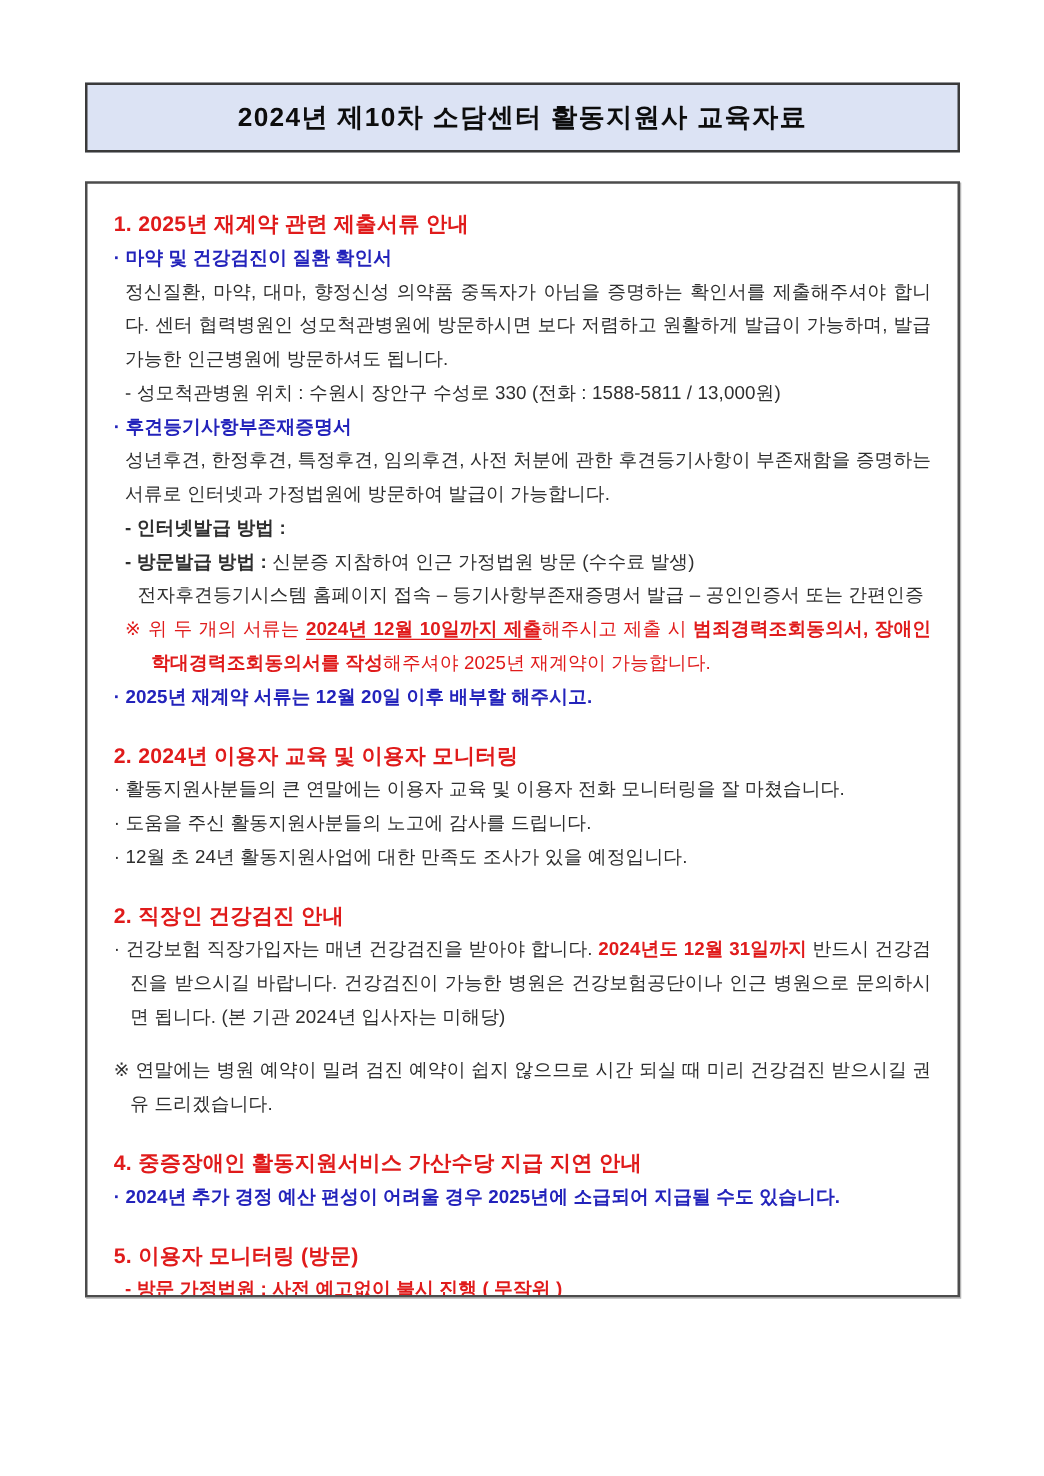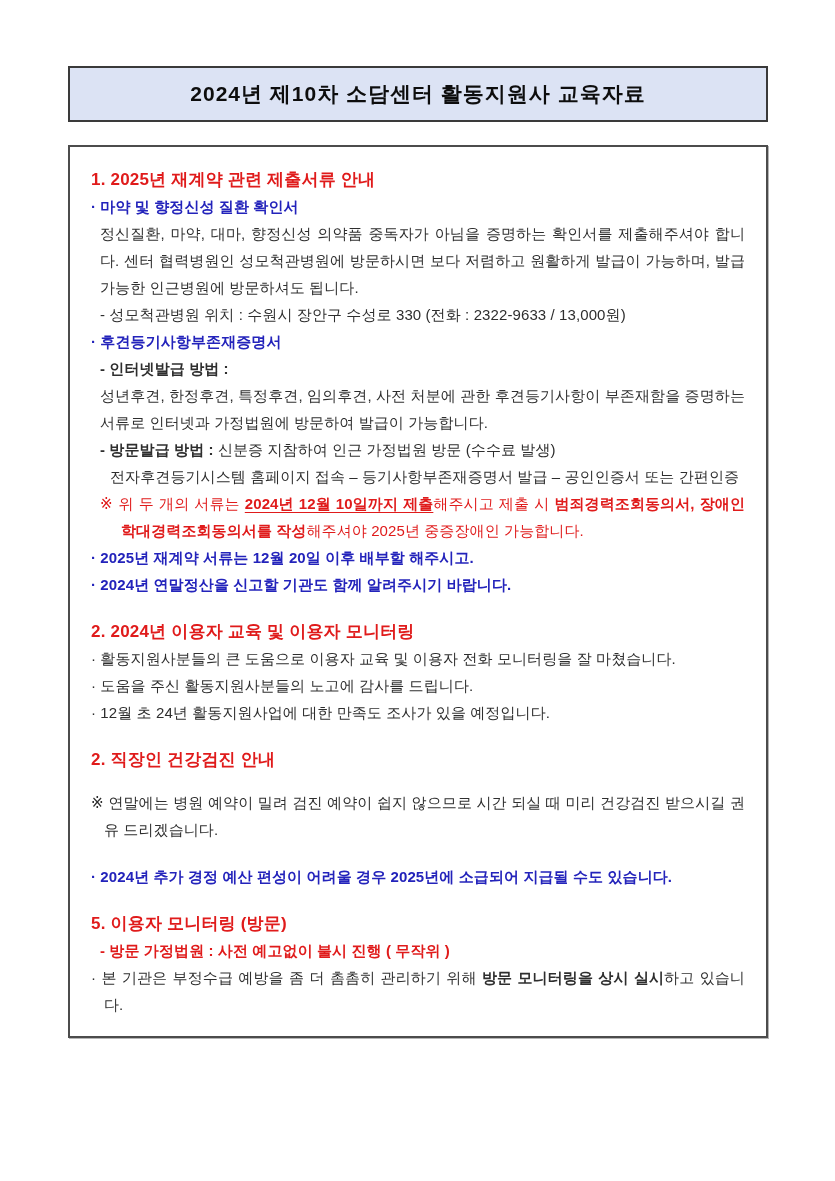--- a/index.html
+++ b/index.html
@@ -50,43 +50,44 @@
 </head>
 <body>
 
 <div class="title-box">
   <span>2024년 제10차 소담센터 활동지원사 교육자료</span>
 </div>
 
 <div class="content-box" id="doc-body">
     <div class="section">
       <div class="s-heading">1. 2025년 재계약 관련 제출서류 안내</div>
-      <div class="line" style="padding-left: 0px; text-indent: 0px;"><span class="c-blue bold">· 마약 및 향정신성 질환 확인서</span></div>
+      <div class="line" style="padding-left: 0px; text-indent: 0px;"><span class="c-blue bold">· 마약 및 건강검진이 질환 확인서</span></div>
       <div class="line" style="padding-left: 9px; text-indent: 0px;"><span class="">정신질환, 마약, 대마, 향정신성 의약품 중독자가 아님을 증명하는 확인서를 제출해주셔야 합니다. 센터 협력병원인 성모척관병원에 방문하시면 보다 저렴하고 원활하게 발급이 가능하며, 발급 가능한 인근병원에 방문하셔도 됩니다.</span></div>
-      <div class="line" style="padding-left: 9px; text-indent: 0px;"><span class="">- 성모척관병원 위치 : 수원시 장안구 수성로 330 (전화 : 2322-9633 / 13,000원)</span></div>
+      <div class="line" style="padding-left: 9px; text-indent: 0px;"><span class="">- 성모척관병원 위치 : 수원시 장안구 수성로 330 (전화 : 1588-5811 / 13,000원)</span></div>
       <div class="line" style="padding-left: 0px; text-indent: 0px;"><span class="c-blue bold">· 후견등기사항부존재증명서</span></div>
+      <div class="line" style="padding-left: 9px; text-indent: 0px;"><span class="">성년후견, 한정후견, 특정후견, 임의후견, 사전 처분에 관한 후견등기사항이 부존재함을 증명하는 서류로 인터넷과 가정법원에 방문하여 발급이 가능합니다.</span></div>
       <div class="line" style="padding-left: 9px; text-indent: 0px;"><span class="bold">- 인터넷발급 방법 :</span></div>
-      <div class="line" style="padding-left: 9px; text-indent: 0px;"><span class="">성년후견, 한정후견, 특정후견, 임의후견, 사전 처분에 관한 후견등기사항이 부존재함을 증명하는 서류로 인터넷과 가정법원에 방문하여 발급이 가능합니다.</span></div>
       <div class="line" style="padding-left: 9px; text-indent: 0px;"><span class="bold">- 방문발급 방법 : </span><span class="">신분증 지참하여 인근 가정법원 방문 (수수료 발생)</span></div>
       <div class="line" style="padding-left: 19px; text-indent: 0px;"><span class="">전자후견등기시스템 홈페이지 접속 – 등기사항부존재증명서 발급 – 공인인증서 또는 간편인증</span></div>
-      <div class="line" style="padding-left: 30px; text-indent: -21px;"><span class="c-red">※ 위 두 개의 서류는 </span><span class="c-red bold underline">2024년 12월 10일까지 제출</span><span class="c-red">해주시고 제출 시 </span><span class="c-red bold">범죄경력조회동의서, 장애인학대경력조회동의서를 작성</span><span class="c-red">해주셔야 2025년 중증장애인 가능합니다.</span></div>
+      <div class="line" style="padding-left: 30px; text-indent: -21px;"><span class="c-red">※ 위 두 개의 서류는 </span><span class="c-red bold underline">2024년 12월 10일까지 제출</span><span class="c-red">해주시고 제출 시 </span><span class="c-red bold">범죄경력조회동의서, 장애인학대경력조회동의서를 작성</span><span class="c-red">해주셔야 2025년 재계약이 가능합니다.</span></div>
       <div class="line" style="padding-left: 0px; text-indent: 0px;"><span class="c-blue bold">· 2025년 재계약 서류는 12월 20일 이후 배부할 해주시고.</span></div>
-      <div class="line" style="padding-left: 0px; text-indent: 0px;"><span class="c-blue bold">· 2024년 연말정산을 신고할 기관도 함께 알려주시기 바랍니다.</span></div>
     </div>
     <div class="section">
       <div class="s-heading">2. 2024년 이용자 교육 및 이용자 모니터링</div>
-      <div class="line" style="padding-left: 13px; text-indent: -13px;"><span class="">· 활동지원사분들의 큰 도움으로 이용자 교육 및 이용자 전화 모니터링을 잘 마쳤습니다.</span></div>
+      <div class="line" style="padding-left: 13px; text-indent: -13px;"><span class="">· 활동지원사분들의 큰 연말에는 이용자 교육 및 이용자 전화 모니터링을 잘 마쳤습니다.</span></div>
       <div class="line" style="padding-left: 13px; text-indent: -13px;"><span class="">· 도움을 주신 활동지원사분들의 노고에 감사를 드립니다.</span></div>
       <div class="line" style="padding-left: 13px; text-indent: -13px;"><span class="">· 12월 초 24년 활동지원사업에 대한 만족도 조사가 있을 예정입니다.</span></div>
     </div>
     <div class="section">
       <div class="s-heading">2. 직장인 건강검진 안내</div>
+      <div class="line" style="padding-left: 13px; text-indent: -13px;"><span class="">· 건강보험 직장가입자는 매년 건강검진을 받아야 합니다. </span><span class="c-red bold">2024년도 12월 31일까지</span><span class=""> 반드시 건강검진을 받으시길 바랍니다. 건강검진이 가능한 병원은 건강보험공단이나 인근 병원으로 문의하시면 됩니다.  (본 기관 2024년 입사자는 미해당)</span></div>
       <div class="line" style="padding-left: 13px; text-indent: -13px; margin-top: 16px;"><span class="">※ 연말에는 병원 예약이 밀려 검진 예약이 쉽지 않으므로 시간 되실 때 미리 건강검진 받으시길 권유 드리겠습니다.</span></div>
     </div>
     <div class="section">
+      <div class="s-heading">4. 중증장애인 활동지원서비스 가산수당 지급 지연 안내</div>
       <div class="line" style="padding-left: 0px; text-indent: 0px;"><span class="c-blue bold">· 2024년 추가 경정 예산 편성이 어려울 경우 2025년에 소급되어 지급될 수도 있습니다.</span></div>
     </div>
     <div class="section">
       <div class="s-heading">5. 이용자 모니터링 (방문)</div>
       <div class="line" style="padding-left: 9px; text-indent: 0px;"><span class="c-red bold">- 방문 가정법원 : 사전 예고없이 불시 진행 ( 무작위 )</span></div>
       <div class="line" style="padding-left: 13px; text-indent: -13px;"><span class="">· 본 기관은 부정수급 예방을 좀 더 촘촘히 관리하기 위해 </span><span class="bold">방문 모니터링을 상시 실시</span><span class="">하고 있습니다.</span></div>
     </div>
   </div>
 
 </body></html>

